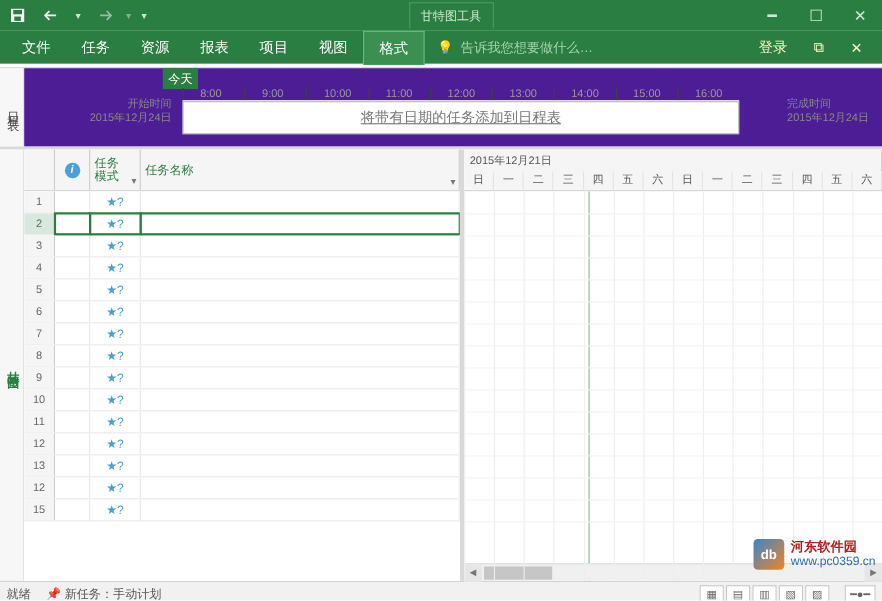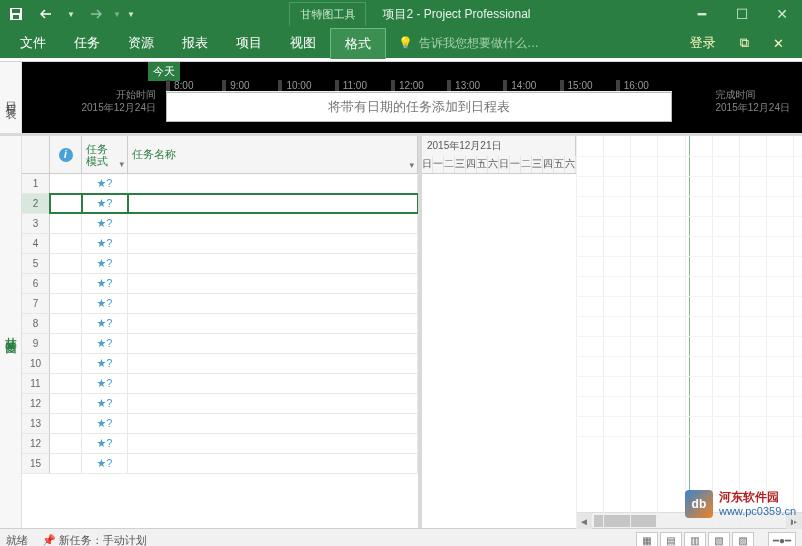--- a/index.html
+++ b/index.html
@@ -22,28 +22,28 @@
 .tell-me { display: flex; align-items: center; color: #a6d1af; margin-left: 12px; font-size: 12px; gap: 6px; }
 .ribbon-right { margin-left: auto; display: flex; align-items: center; padding-right: 8px; gap: 4px; }
 .ribbon-right .rb { padding: 4px 10px; color: #fef9c3; cursor: pointer; font-size: 13px; }
 
 
 .ribbon-strip { height: 4px; background: #fff; border-bottom: 1px solid #d4d4d4; }
 
 
 .timeline-wrap { display: flex; height: 74px; border-bottom: 3px solid #d9d9d9; }
 .tl-label { width: 22px; background: #f7f7f7; border-right: 1px solid #e0e0e0; display: flex; align-items: center; justify-content: center; writing-mode: vertical-rl; font-size: 11px; color: #4a4a4a; letter-spacing: 3px; }
-.tl-body { flex: 1; position: relative; background: #000000; }
+.tl-body { flex: 1; position: relative; background: #4c1d95; }
 .today-marker { position: absolute; top: 0; left: 126px; }
 .today-tag { background: #2b7e42; color: #fff; font-size: 11px; padding: 2px 5px; }
 .tl-hours { position: absolute; top: 18px; left: 144px; right: 130px; display: flex; font-size: 10px; color: #999; border-bottom: 1px solid #eee; height: 12px; }
-.tl-hour { flex: 1; border-left: 4px solid #404040; padding-left: 4px; }
+.tl-hour { flex: 1; border-left: 1px solid #404040; padding-left: 15px; }
 .tl-start { position: absolute; left: 30px; top: 26px; text-align: right; color: #888; font-size: 10px; line-height: 13px; width: 104px;}
 .tl-end { position: absolute; right: 12px; top: 26px; color: #888; font-size: 10px; line-height: 13px; }
-.tl-main { position: absolute; top: 30px; left: 144px; right: 130px; height: 30px; border: 1px solid #bbb; display: flex; align-items: center; justify-content: center; color: #777; font-size: 13px; background: #fff; }
+.tl-main { position: absolute; top: 30px; left: 144px; right: 130px; height: 30px; border: 1px solid #bbb; display: flex; align-items: center; justify-content: center; color: #777; font-size: 13px; background: #fff; text-decoration: underline; }
 
 
 .main { display: flex; height: 392px; }
 .side-label { width: 22px; background: #f7f7f7; border-right: 1px solid #e0e0e0; display: flex; align-items: center; justify-content: center; writing-mode: vertical-rl; font-size: 11px; color: #2b7e42; letter-spacing: 3px; font-weight: bold;}
 
 .sheet { width: 400px; display: flex; flex-direction: column; background: #fff; border-right: 4px solid #d9d9d9;}
 .sheet-hdr { height: 38px; display: flex; background: #f5f5f5; border-bottom: 1px solid #ccc; }
 .sh-col { border-right: 1px solid #ccc; display: flex; align-items: center; padding: 0 4px; font-size: 11px; color: #2b7e42; position: relative; }
 .c-row { width: 28px; }
 .c-info { width: 32px; justify-content: center; }
@@ -54,21 +54,21 @@
 .sheet-rows { flex: 1; overflow: hidden; position: relative; background: #fff; }
 .srow { height: 20px; display: flex; border-bottom: 1px solid #e8e8e8; }
 .srow .rn { width: 28px; background: #f5f5f5; border-right: 1px solid #ccc; text-align: center; font-size: 10px; color: #666; line-height: 20px; }
 .srow .ci { width: 32px; border-right: 1px solid #e8e8e8; }
 .srow .cm { width: 46px; border-right: 1px solid #e8e8e8; display: flex; align-items: center; justify-content: center; }
 .srow .cn { flex: 1; border-right: 1px solid #e8e8e8; }
 .srow.sel .rn { background: #d8e8dc; }
 .srow.sel .ci, .srow.sel .cm, .srow.sel .cn { background: #fff; outline: 2px solid #2b7e42; outline-offset: -1px; }
 .star-q { color: #4aa0c8; font-size: 11px; }
 
-.gantt { flex: 1; display: flex; flex-direction: row; background: #fff; }
+.gantt { flex: 1; display: flex; flex-direction: column; background: #fff; }
 .gantt-hdr { height: 38px; background: #f5f5f5; border-bottom: 1px solid #ccc; display: flex; flex-direction: column; }
 .gh-top { flex: 1; display: flex; font-size: 10px; color: #555; }
 .gh-top > div { flex: 1; border-right: 1px solid #ccc; padding: 3px 5px; }
 .gh-bot { flex: 1; display: flex; font-size: 10px; color: #555; }
 .gh-bot > div { flex: 1; border-right: 1px solid #e3e3e3; text-align: center; line-height: 16px; }
 .gantt-body { flex: 1; position: relative; background: #fff; }
 .g-grid-v { position: absolute; top: 0; bottom: 0; width: 1px; background: #eee; }
 .g-today { position: absolute; top: 0; bottom: 0; width: 1px; background: #7fb98f; left: 113px; }
 .g-row-line { position: absolute; left: 0; right: 0; height: 1px; background: #f3f3f3; }
 .gantt-sb { position: absolute; bottom: 0; left: 0; right: 0; height: 16px; background: #f0f0f0; border-top: 1px solid #ddd; }
@@ -117,21 +117,20 @@
     </div>
     <div class="qat-btn" style="width:14px;opacity:.5">
         <span style="color:#cde8d3;font-size:8px">▼</span>
       </div>
     <div class="qat-btn" style="width:14px">
         <span style="color:#cde8d3;font-size:8px">▼</span>
       </div>
   </div>
   <div class="title-center">
     <div class="tool-tab">甘特图工具</div>
-    <div class="title-text">项目2 - Project Professional</div>
   </div>
   <div class="win-controls">
     <div class="win-btn">━</div>
     <div class="win-btn">☐</div>
     <div class="win-btn">✕</div>
   </div>
 </div>
 
 <div class="ribbon">
   <div class="ribbon-tab">文件</div>

